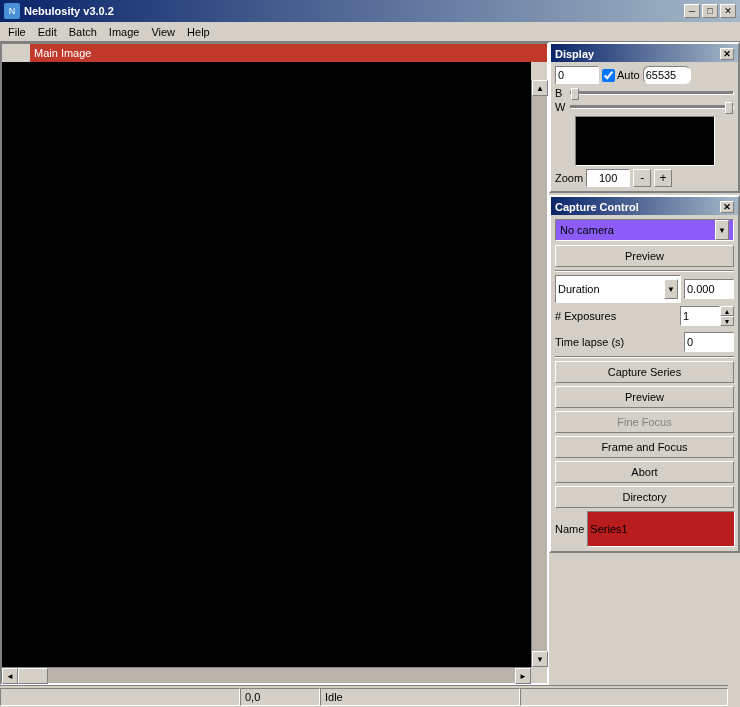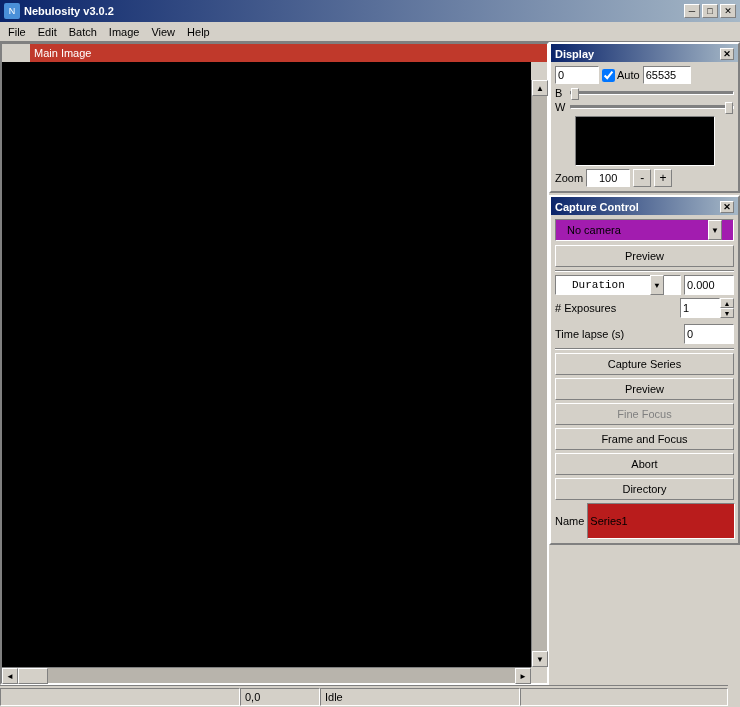--- a/index.html
+++ b/index.html
@@ -346,29 +346,29 @@
       cursor: pointer;
     }
 
     
     .capture-content {
       padding: 4px;
     }
     .camera-select {
       width: 100%;
       height: 22px;
-      background: #a21caf;
+      background: #8b5cf6;
       border: 1px solid;
       border-color: #808080 #ffffff #ffffff #808080;
       font-size: 11px;
       margin-bottom: 4px;
       display: flex;
       align-items: center;
       justify-content: space-between;
-      padding: 0 11px;
+      padding: 0 4px;
       cursor: pointer;
     }
     .select-arrow {
       width: 14px;
       height: 20px;
       background: #d4d0c8;
       border: 1px solid;
       border-color: #ffffff #808080 #808080 #ffffff;
       display: flex;
       align-items: center;
@@ -392,31 +392,30 @@
       color: #808080;
     }
     .duration-row {
       display: flex;
       align-items: center;
       gap: 3px;
       margin-bottom: 3px;
     }
     .duration-select {
       flex: 1;
-      height: 20px;
+      height: 28px;
       background: white;
       border: 1px solid;
       border-color: #808080 #ffffff #ffffff #808080;
       font-size: 11px;
       display: flex;
       align-items: center;
       justify-content: space-between;
-      padding: 0 16px;
-      cursor: pointer;
-      font-family: Liberation Mono, monospace;
+      padding: 0 2px;
+      cursor: pointer;
     }
     .duration-input {
       width: 50px;
       height: 20px;
       border: 1px solid;
       border-color: #808080 #ffffff #ffffff #808080;
       background: white;
       font-size: 11px;
       padding: 0 2px;
     }
@@ -549,21 +548,21 @@
         <span>Display</span>
         <div class="float-panel-close">✕</div>
       </div>
       <div class="float-panel-content">
         <div class="display-row">
           <input class="display-input" type="text" value="0" style="">
           <label class="checkbox-label">
             <input type="checkbox" checked="" style="">
             <span>Auto</span>
           </label>
-          <input class="display-input" type="text" value="65535" style="width: 48px;">
+          <input class="display-input" type="text" value="65535" style="width: 48px; border-radius: 6px;">
         </div>
         <div class="slider-row">
           <span class="slider-label">B</span>
           <div class="slider-track">
             <div class="slider-thumb-b"></div>
           </div>
         </div>
         <div class="slider-row">
           <span class="slider-label">W</span>
           <div class="slider-track">

